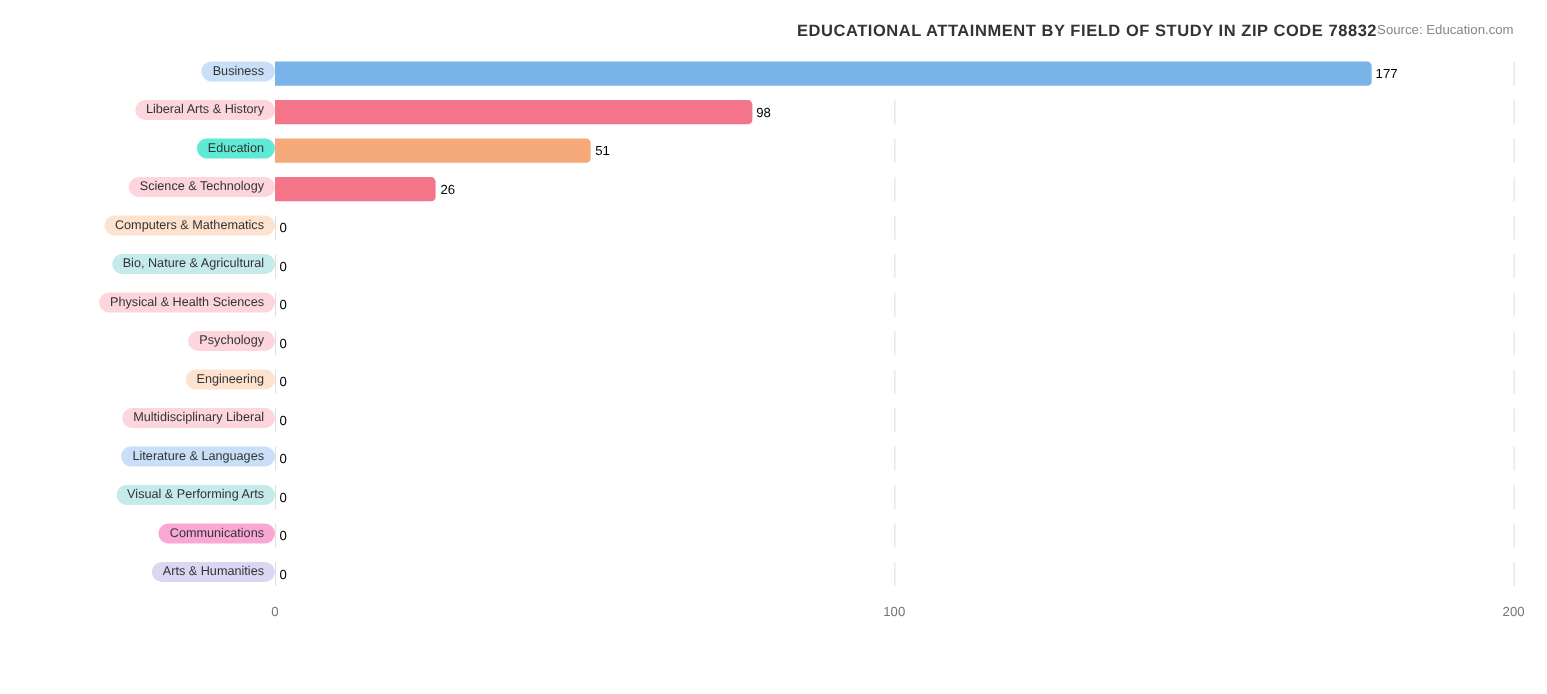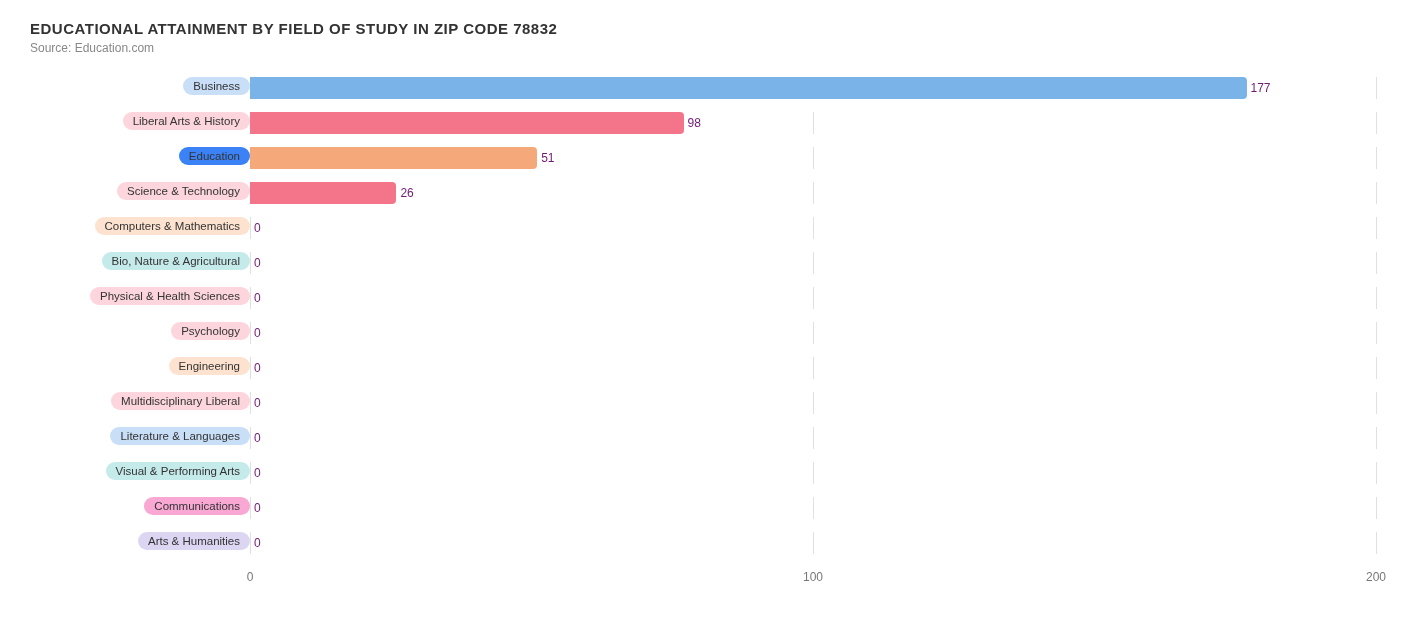--- a/index.html
+++ b/index.html
@@ -64,21 +64,21 @@
     .bar-fill {
       height: 22px;
       border-radius: 0 4px 4px 0;
       position: absolute;
       left: 0;
       top: 0;
     }
     .bar-value {
       position: absolute;
       font-size: 12px;
-      color: #701a75;
+      color: #000000;
       white-space: nowrap;
     }
     .x-axis {
       display: flex;
       margin-top: 6px;
       padding-left: 220px;
     }
     .x-axis-inner {
       flex: 1;
       position: relative;
@@ -103,21 +103,20 @@
       top: 0;
       bottom: 0;
       width: 1px;
       background: #e0e0e0;
     }
     .header-row {
       display: flex;
       justify-content: flex-end;
       align-items: flex-start;
       margin-bottom: 10px;
-      flex-direction: column;
     }
   </style>
 </head>
 <body>
 
 <div class="header-row">
   <div class="chart-title">EDUCATIONAL ATTAINMENT BY FIELD OF STUDY IN ZIP CODE 78832</div>
   <div class="source-label">Source: Education.com</div>
 </div>
 
@@ -146,21 +145,21 @@
             <div class="grid-line" style="left: 0%;"></div>
             <div class="grid-line" style="left: 50%;"></div>
             <div class="grid-line" style="left: 100%;"></div>
           </div>
           <div class="bar-fill" style="width: 38.5%; background: rgb(244, 117, 138);"></div>
           <div class="bar-value" style="left: calc(38.5% + 4px); top: 50%; transform: translateY(-50%);">98</div>
         </div>
       </div>
       <div class="bar-row">
         <div class="bar-label">
-          <span class="label-pill" style="background: #3b82f6;">Education</span>
+          <span class="label-pill" style="background: #5eead4;">Education</span>
         </div>
         <div class="bar-track">
           <div class="grid-lines">
             <div class="grid-line" style="left: 0%;"></div>
             <div class="grid-line" style="left: 50%;"></div>
             <div class="grid-line" style="left: 100%;"></div>
           </div>
           <div class="bar-fill" style="width: 25.5%; background: rgb(245, 169, 122);"></div>
           <div class="bar-value" style="left: calc(25.5% + 4px); top: 50%; transform: translateY(-50%);">51</div>
         </div>

